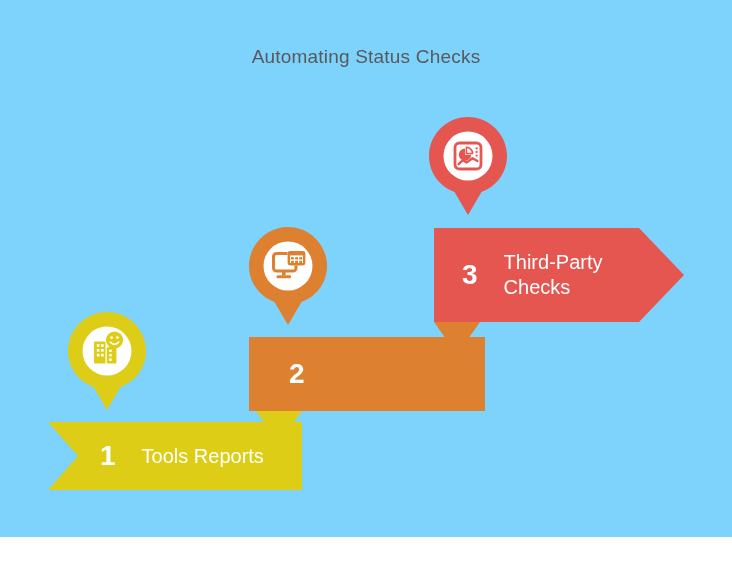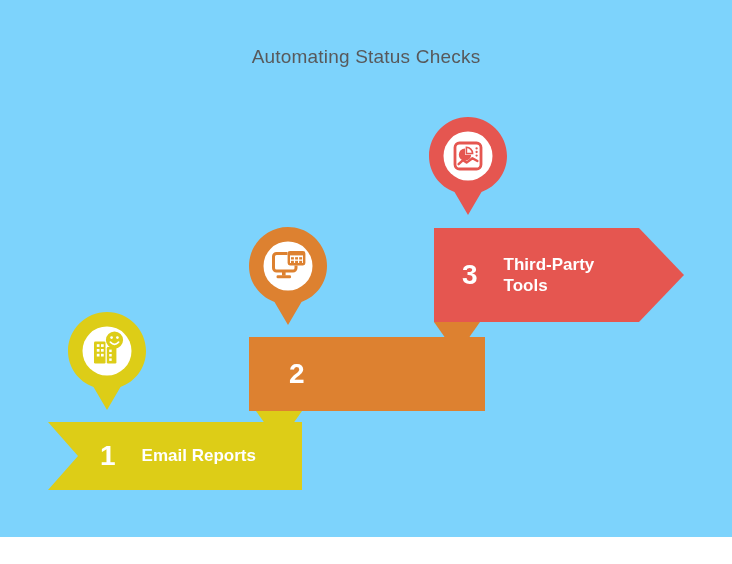--- a/index.html
+++ b/index.html
@@ -46,22 +46,22 @@
     color: #ffffff;
     box-sizing: border-box;
   }
   .banner .num {
     font-size: 28px;
     font-weight: 700;
     line-height: 1;
     flex: 0 0 auto;
   }
   .banner .label {
-    font-size: 17px;
-    font-weight: 700;
+    font-size: 20px;
+    font-weight: 400;
     line-height: 1.25;
     flex: 0 0 auto;
   }
 
   
   .banner-1 {
     width: 254px;
     height: 68px;
     background: #ddcd17;
     clip-path: polygon(0 0, 254px 0, 254px 68px, 0 68px, 30px 34px);
@@ -114,21 +114,21 @@
 </head>
 <body>
 
 <div id="stage">
 
   <div class="chart-title">Automating Status Checks</div>
 
   <div class="step" style="left:48px; top:422px;">
     <div class="banner banner-1">
       <span class="num">1</span>
-      <span class="label">Email Reports</span>
+      <span class="label">Tools Reports</span>
     </div>
   </div>
 
   <div class="pin" style="left:66px; top:311px;">
     <svg width="82" height="100" viewBox="0 0 82 100" aria-hidden="true">
 
       <path d="M41 1 C19.5 1 2 18.5 2 40 C2 56.5 12.5 70.5 27.5 76 L41 99 L54.5 76 C69.5 70.5 80 56.5 80 40 C80 18.5 62.5 1 41 1 Z" fill="#ddcd17"></path>
 
       <circle cx="41" cy="40" r="24.5" fill="#ffffff"></circle>
 
@@ -185,21 +185,21 @@
         <rect x="52.2" y="34.8" width="2.9" height="2.3" fill="#dd8130"></rect>
       </g>
     </svg>
   </div>
 
   <div class="step" style="left:434px; top:228px;">
 
     <div class="fold fold-3" style="left:0px; top:94px;"></div>
     <div class="banner banner-3">
       <span class="num">3</span>
-      <span class="label" style="max-width:120px;"><span>Third-Party</span><br><span>Tools</span></span>
+      <span class="label" style="max-width:120px;"><span>Third-Party</span><br><span>Checks</span></span>
     </div>
   </div>
 
   <div class="pin" style="left:427px; top:116px;">
     <svg width="82" height="100" viewBox="0 0 82 100" aria-hidden="true">
       <path d="M41 1 C19.5 1 2 18.5 2 40 C2 56.5 12.5 70.5 27.5 76 L41 99 L54.5 76 C69.5 70.5 80 56.5 80 40 C80 18.5 62.5 1 41 1 Z" fill="#e55650"></path>
       <circle cx="41" cy="40" r="24.5" fill="#ffffff"></circle>
       <g>
 
         <rect x="28" y="27" width="26" height="26" rx="4.5" fill="none" stroke="#e55650" stroke-width="2.8"></rect>

